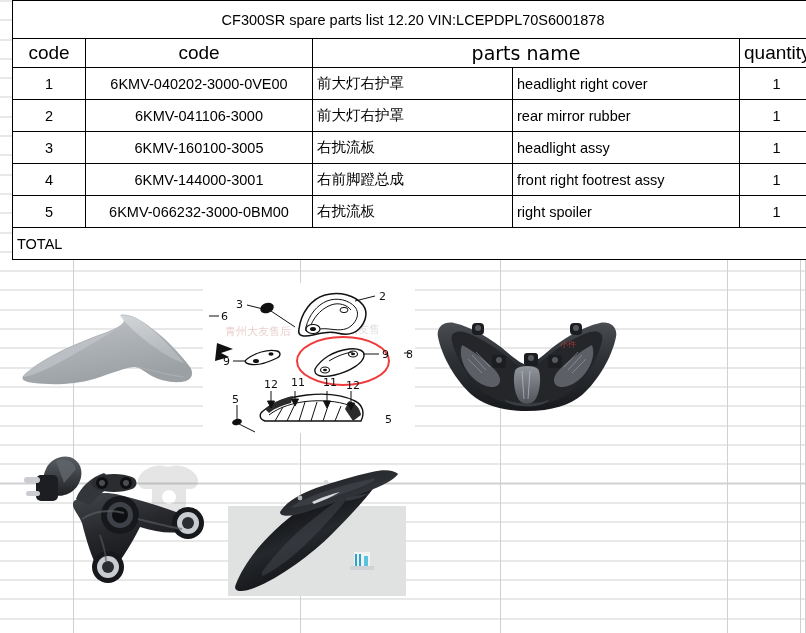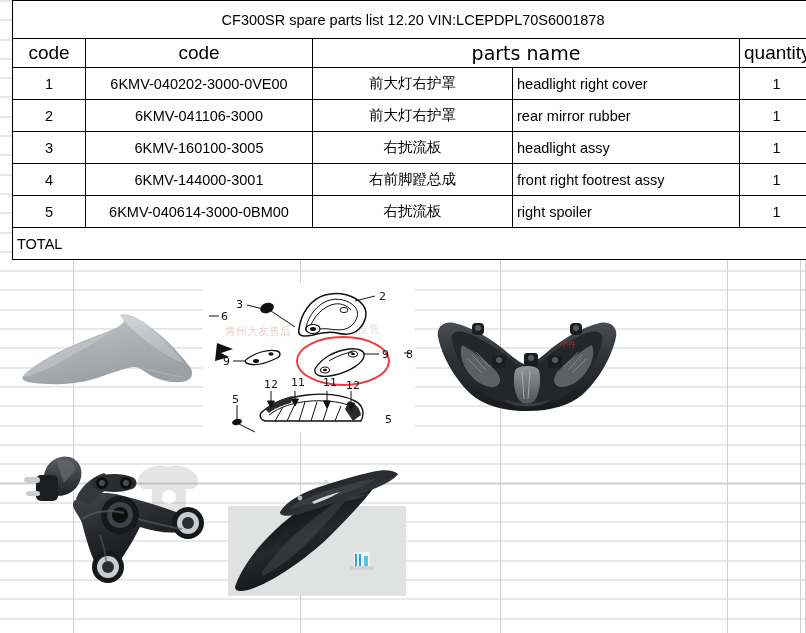--- a/index.html
+++ b/index.html
@@ -27,21 +27,21 @@
        font-size:14.5px;vertical-align:middle;background:#fff;}
 
   .title-cell{height:37px;text-align:center;font-size:20.5px;
        border-left:1px solid #000;border-right:1px solid #000;
        border-top:1px solid #000;border-bottom:1px solid #000;}
 
   .hdr td{height:28px;text-align:center;font-size:19px;}
   .row td{height:31px;}
   .c-code{width:73px;text-align:center;}
   .c-part{width:227px;text-align:center;}
-  .c-cn{width:200px;text-align:center;font-family:"DejaVu Sans","Liberation Sans",sans-serif;font-size:14.5px;}
+  .c-cn{width:200px;text-align:left;font-family:"DejaVu Sans","Liberation Sans",sans-serif;font-size:14.5px;}
   .c-en{width:227px;text-align:left;}
   .c-qty{width:74px;text-align:center;}
   .total-cell{height:31px;text-align:left;font-size:14.5px;
        border-bottom:2px solid #000;margin-top:18px;}
 
   
   .tbl tr.row td{border-top:1px solid #000;border-bottom:1px solid #000;}
 
   
   .pics{position:absolute;left:0;top:281px;width:806px;height:352px;z-index:4;}
@@ -119,21 +119,21 @@
       </tr>
       <tr class="row">
         <td class="c-code">4</td>
         <td class="c-part">6KMV-144000-3001</td>
         <td class="c-cn">右前脚蹬总成</td>
         <td class="c-en">front right footrest assy</td>
         <td class="c-qty">1</td>
       </tr>
       <tr class="row">
         <td class="c-code">5</td>
-        <td class="c-part">6KMV-040614-3000-0BM00</td>
+        <td class="c-part">6KMV-066232-3000-0BM00</td>
         <td class="c-cn">右扰流板</td>
         <td class="c-en">right spoiler</td>
         <td class="c-qty">1</td>
       </tr>
 
       <tr>
         <td class="total-cell" colspan="5">TOTAL</td>
       </tr>
     </tbody>
   </table>

